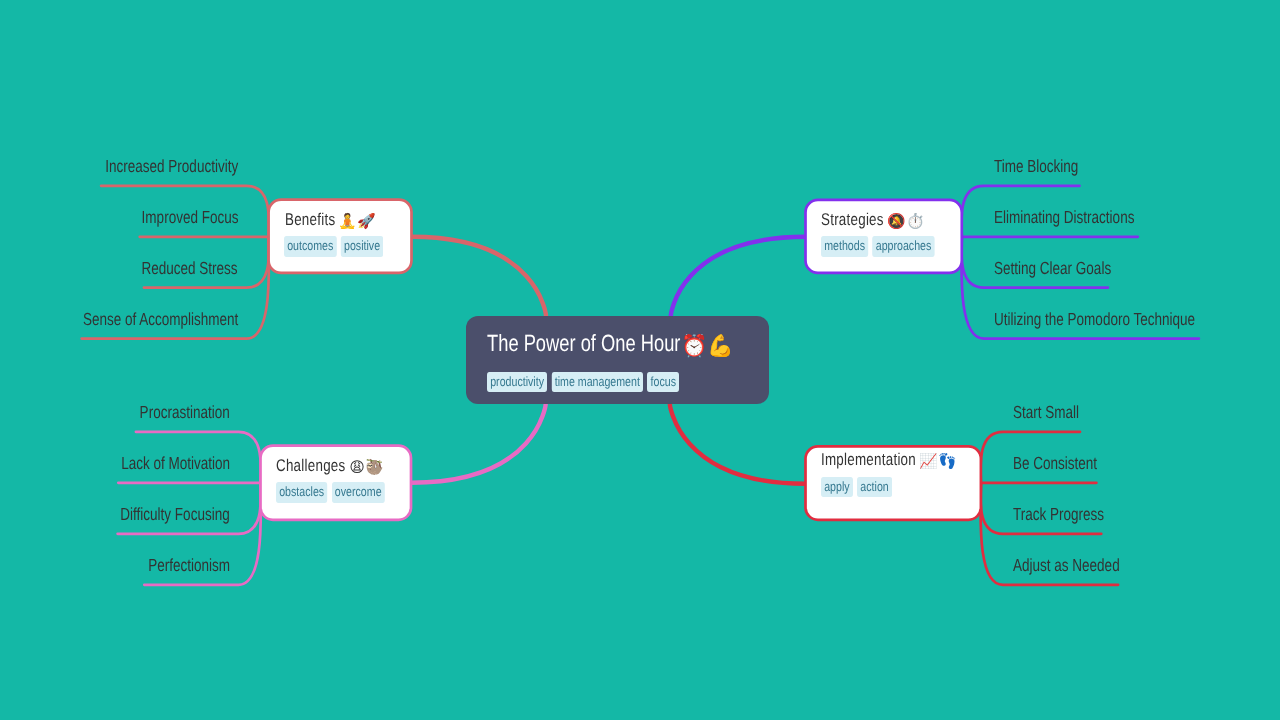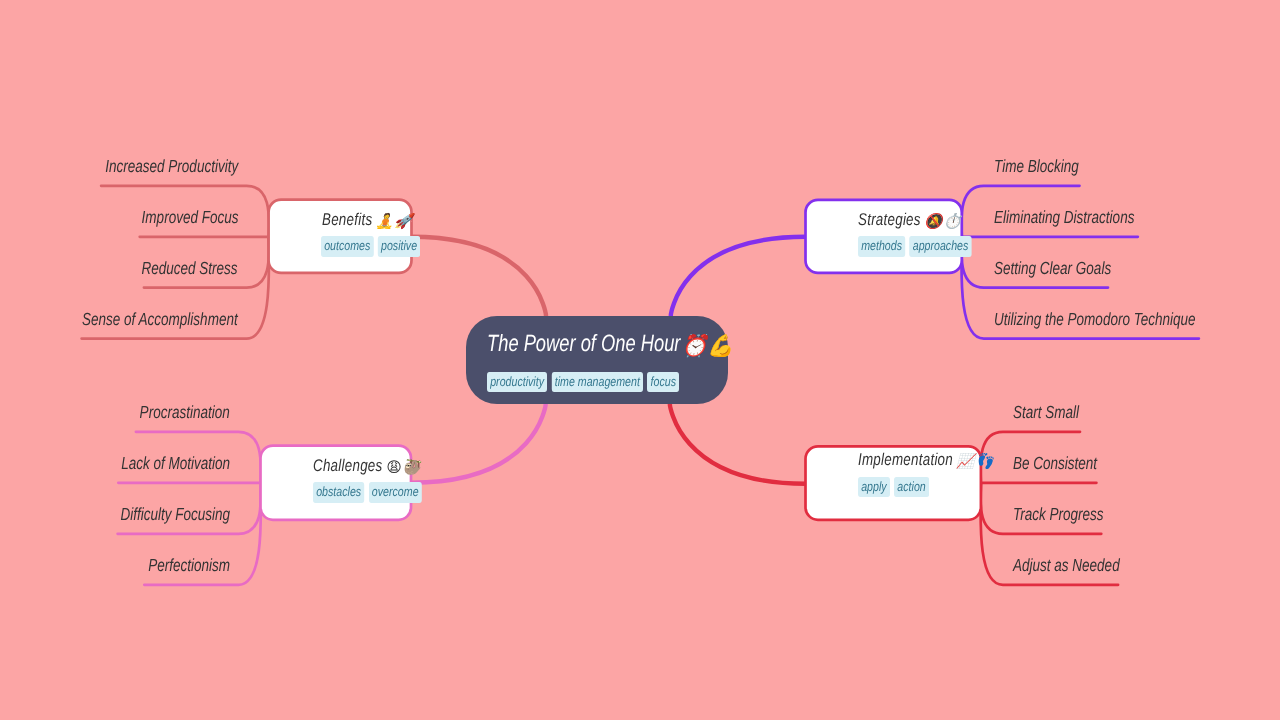--- a/index.html
+++ b/index.html
@@ -3,48 +3,48 @@
 <meta charset="utf-8">
 <title>The Power of One Hour - Mind Map</title>
 <style>
   html,body{margin:0;padding:0;}
   body{
     width:1280px;height:720px;background:#f4f4f4;overflow:hidden;
     font-family:"Liberation Sans",sans-serif;
     -webkit-font-smoothing:antialiased;
     text-rendering:geometricPrecision;
   }
-  #map{position:relative;width:1280px;height:720px;background:#fca5a5;font-style:italic;}
+  #map{position:relative;width:1280px;height:720px;background:#14b8a6;}
   svg#links{position:absolute;left:0;top:0;width:1280px;height:720px;}
   svg#links path{fill:none;stroke-linecap:round;stroke-linejoin:round;}
   svg#links path.lnk{stroke-width:2.7;}
   svg#links path.lnk-main{stroke-width:4.4;}
   svg#links rect.nodebox{fill:#ffffff;stroke-width:2.7;}
 
   
   .leaf{position:absolute;white-space:nowrap;color:#333333;font-size:17.5px;line-height:1;}
   .leaf.right{transform:scaleX(.772) translateZ(0);transform-origin:left top;}
   .leaf.left{transform:scaleX(.772) translateZ(0);transform-origin:right top;}
 
   
-  .node{position:absolute;box-sizing:border-box;margin-left:37px;}
+  .node{position:absolute;box-sizing:border-box;}
   .node .ntitle{position:absolute;left:17.35px;top:12.4px;white-space:nowrap;font-size:17px;letter-spacing:0.32px;
         line-height:1;color:#333333;transform:scaleX(.787) translateZ(0);transform-origin:left top;}
   .node .ntitle .emo{display:inline-block;font-family:"DejaVu Sans",sans-serif;
         font-size:14.7px;transform:scaleX(1.295);
         transform-origin:left center;margin-left:-0.8px;position:relative;top:1px;}
   .node .tags{position:absolute;left:16.85px;top:37.9px;display:flex;gap:5.4px;
        transform:scaleX(.80) translateZ(0);transform-origin:left top;}
 
   .tag{background:#d6eef5;border-radius:3px;color:#35788f;font-size:13.3px;line-height:20.5px;
        height:20.5px;white-space:nowrap;box-sizing:border-box;padding:0 4.0px;}
 
   
-  #root{position:absolute;left:465.5px;top:316px;width:262px;height:87.5px;
-        background:#4b4f6b;border-radius:31px;box-sizing:border-box;}
+  #root{position:absolute;left:465.5px;top:316px;width:303px;height:87.5px;
+        background:#4b4f6b;border-radius:12px;box-sizing:border-box;}
   #root .rtitle{position:absolute;left:21px;top:16px;white-space:nowrap;color:#ffffff;
         font-size:23.5px;line-height:1;transform:scaleX(.7795) translateZ(0);transform-origin:left top;}
   #root .rtitle .emo{display:inline-block;font-family:"DejaVu Sans",sans-serif;
         font-size:21.5px;transform:scaleX(1.269);
         transform-origin:left center;margin-left:-5.6px;position:relative;top:2px;}
   #root .tags{position:absolute;left:21px;top:55.5px;display:flex;gap:5.4px;
        transform:scaleX(.80) translateZ(0);transform-origin:left top;}
 </style>
 </head>
 <body>

